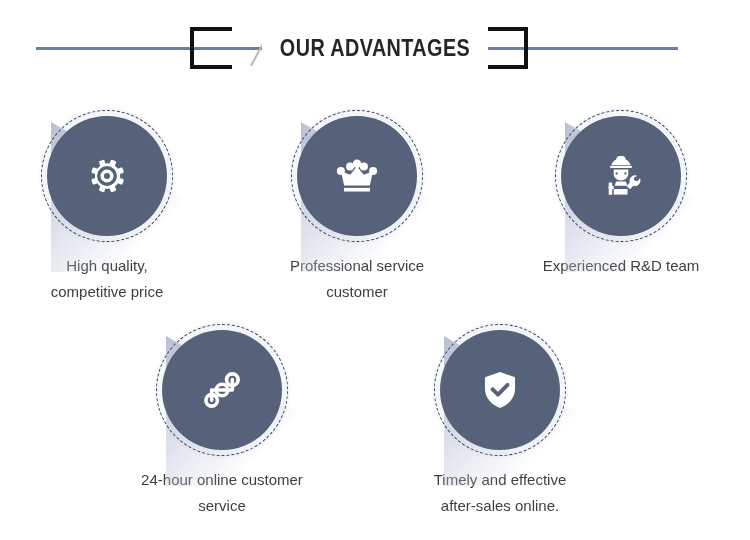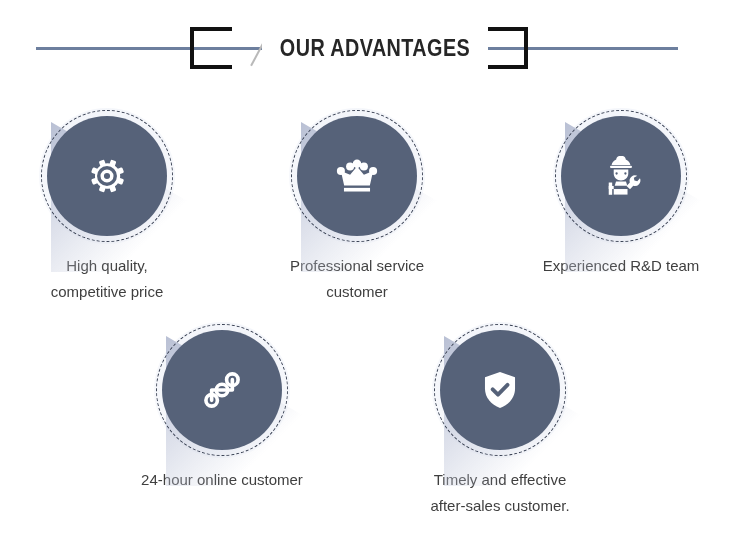--- a/index.html
+++ b/index.html
@@ -255,34 +255,35 @@
         <svg width="46" height="46" viewBox="0 0 24 24">
           <path stroke="#ffffff" stroke-width="1.9" fill="none" stroke-linecap="round" stroke-linejoin="round" d="M6.6 17.4V12h10.8V6.6"></path>
           <circle cx="6.6" cy="17.4" r="3.0" fill="none" stroke="#ffffff" stroke-width="1.9"></circle>
           <circle cx="12" cy="12" r="3.0" fill="none" stroke="#ffffff" stroke-width="1.9"></circle>
           <circle cx="17.4" cy="6.6" r="3.0" fill="none" stroke="#ffffff" stroke-width="1.9"></circle>
         </svg>
       </div>
     </div>
     <div class="caption">
       <div>24-hour online customer</div>
+      <div>service</div>
     </div>
   </div>
 
   <div class="card c5">
     <div class="circle-wrap">
       <div class="halo"></div>
       <div class="shadow"></div>
       <div class="dashring"></div>
       <div class="disc">
         <svg width="44" height="44" viewBox="0 0 24 24">
           <path fill="#ffffff" d="M12 2.2L3.8 5.1v6.2c0 4.6 3.3 8.8 8.2 10.5 4.9-1.7 8.2-5.9 8.2-10.5V5.1z"></path>
           <path fill="none" stroke="#566279" stroke-width="2.1" stroke-linecap="round" stroke-linejoin="round" d="M8.0 11.6l2.9 2.9 5.2-5.3"></path>
         </svg>
       </div>
     </div>
     <div class="caption">
       <div>Timely and effective</div>
-      <div>after-sales customer.</div>
+      <div>after-sales online.</div>
     </div>
   </div>
 
 </div>
 
 </body></html>

